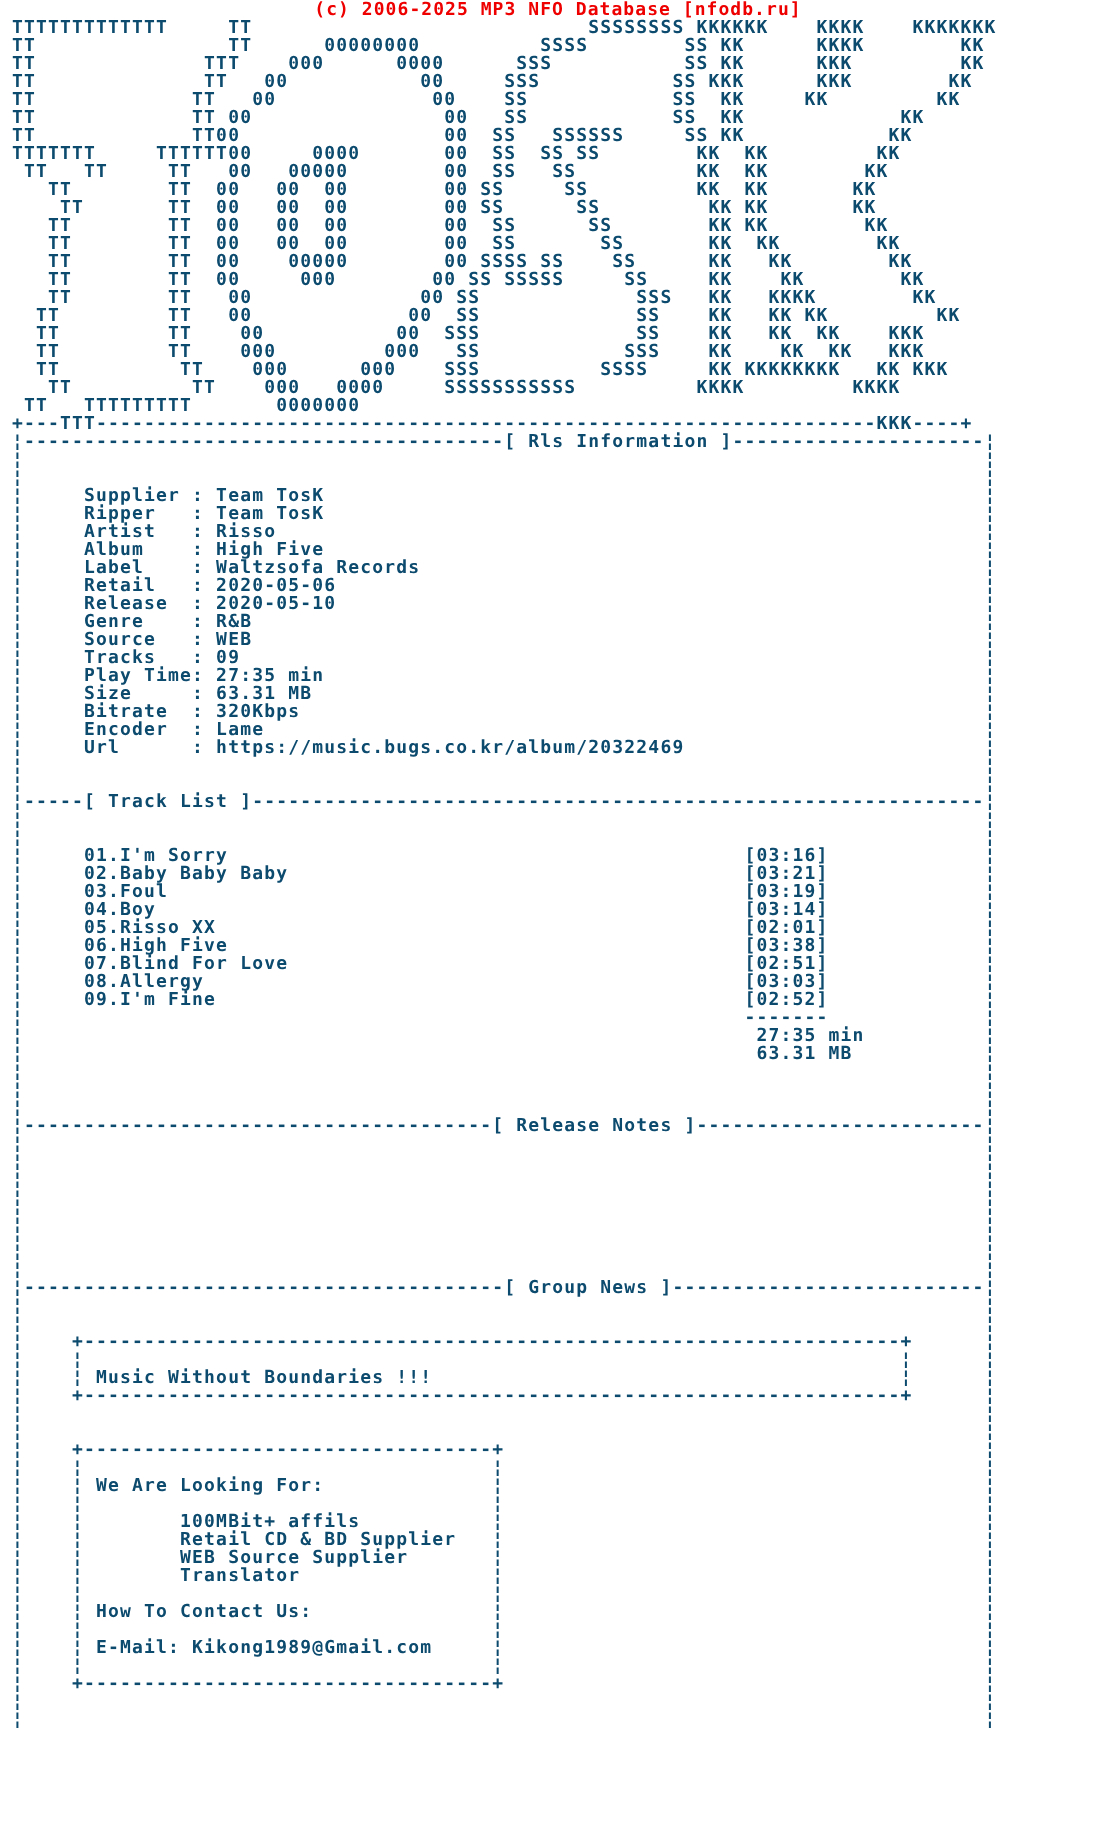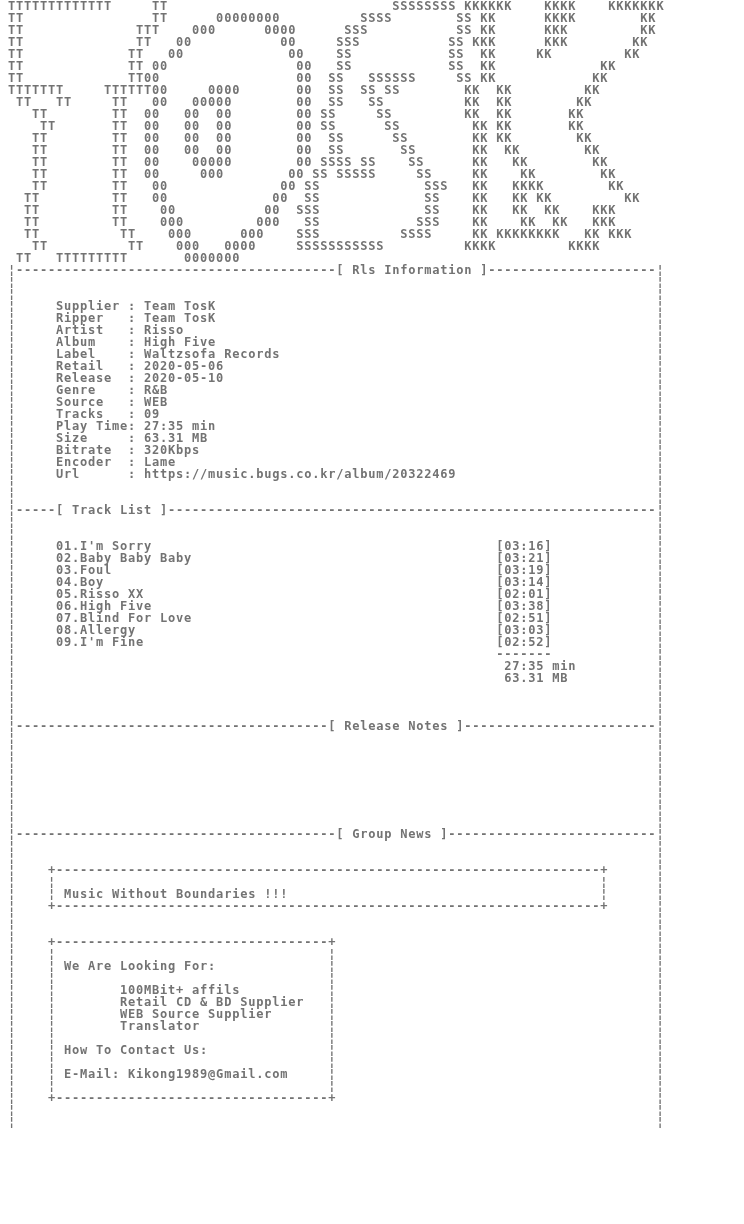--- a/index.html
+++ b/index.html
@@ -5,29 +5,30 @@
   html,body{margin:0;padding:0;background:#ffffff;}
   body{width:744px;height:1224px;overflow:hidden;}
   .nfo-page{width:744px;height:1224px;background:#ffffff;}
   pre{
     margin:0;
     font-family:"DejaVu Sans Mono","Liberation Mono",monospace;
     font-size:12px;
     line-height:12px;
     font-weight:bold;
     letter-spacing:0.78px;
-    color:#737373;
+    color:#0c4a6e;
     white-space:pre;
   }
   .copyright-line{text-align:center;letter-spacing:0.7px;}
 </style>
 </head>
 <body>
 
 <div class="nfo-page">
+  <pre class="copyright-line" style="color: rgb(238, 0, 0);">(c) 2006-2025 MP3 NFO Database [nfodb.ru]</pre>
   <pre> TTTTTTTTTTTTT     TT                            SSSSSSSS KKKKKK    KKKK    KKKKKKK
  TT                TT      00000000          SSSS        SS KK      KKKK        KK
  TT              TTT    000      0000      SSS           SS KK      KKK         KK
  TT              TT   00           00     SSS           SS KKK      KKK        KK
  TT             TT   00             00    SS            SS  KK     KK         KK
  TT             TT 00                00   SS            SS  KK             KK
  TT             TT00                 00  SS   SSSSSS     SS KK            KK
  TTTTTTT     TTTTTT00     0000       00  SS  SS SS        KK  KK         KK
   TT   TT     TT   00   00000        00  SS   SS          KK  KK        KK
     TT        TT  00   00  00        00 SS     SS         KK  KK       KK
@@ -36,20 +37,21 @@
     TT        TT  00   00  00        00  SS       SS       KK  KK        KK
     TT        TT  00    00000        00 SSSS SS    SS      KK   KK        KK
     TT        TT  00     000        00 SS SSSSS     SS     KK    KK        KK
     TT        TT   00              00 SS             SSS   KK   KKKK        KK
    TT         TT   00             00  SS             SS    KK   KK KK         KK
    TT         TT    00           00  SSS             SS    KK   KK  KK    KKK
    TT         TT    000         000   SS            SSS    KK    KK  KK   KKK
    TT          TT    000      000    SSS          SSSS     KK KKKKKKKK   KK KKK
     TT          TT    000   0000     SSSSSSSSSSS          KKKK         KKKK
   TT   TTTTTTTTT       0000000</pre>
+  <pre> +---TTT-----------------------------------------------------------------KKK----+</pre>
   <pre> ¦----------------------------------------[ Rls Information ]---------------------¦
  ¦                                                                                ¦
  ¦                                                                                ¦
  ¦     Supplier : Team TosK                                                       ¦
  ¦     Ripper   : Team TosK                                                       ¦
  ¦     Artist   : Risso                                                           ¦
  ¦     Album    : High Five                                                       ¦
  ¦     Label    : Waltzsofa Records                                               ¦
  ¦     Retail   : 2020-05-06                                                      ¦
  ¦     Release  : 2020-05-10                                                      ¦

